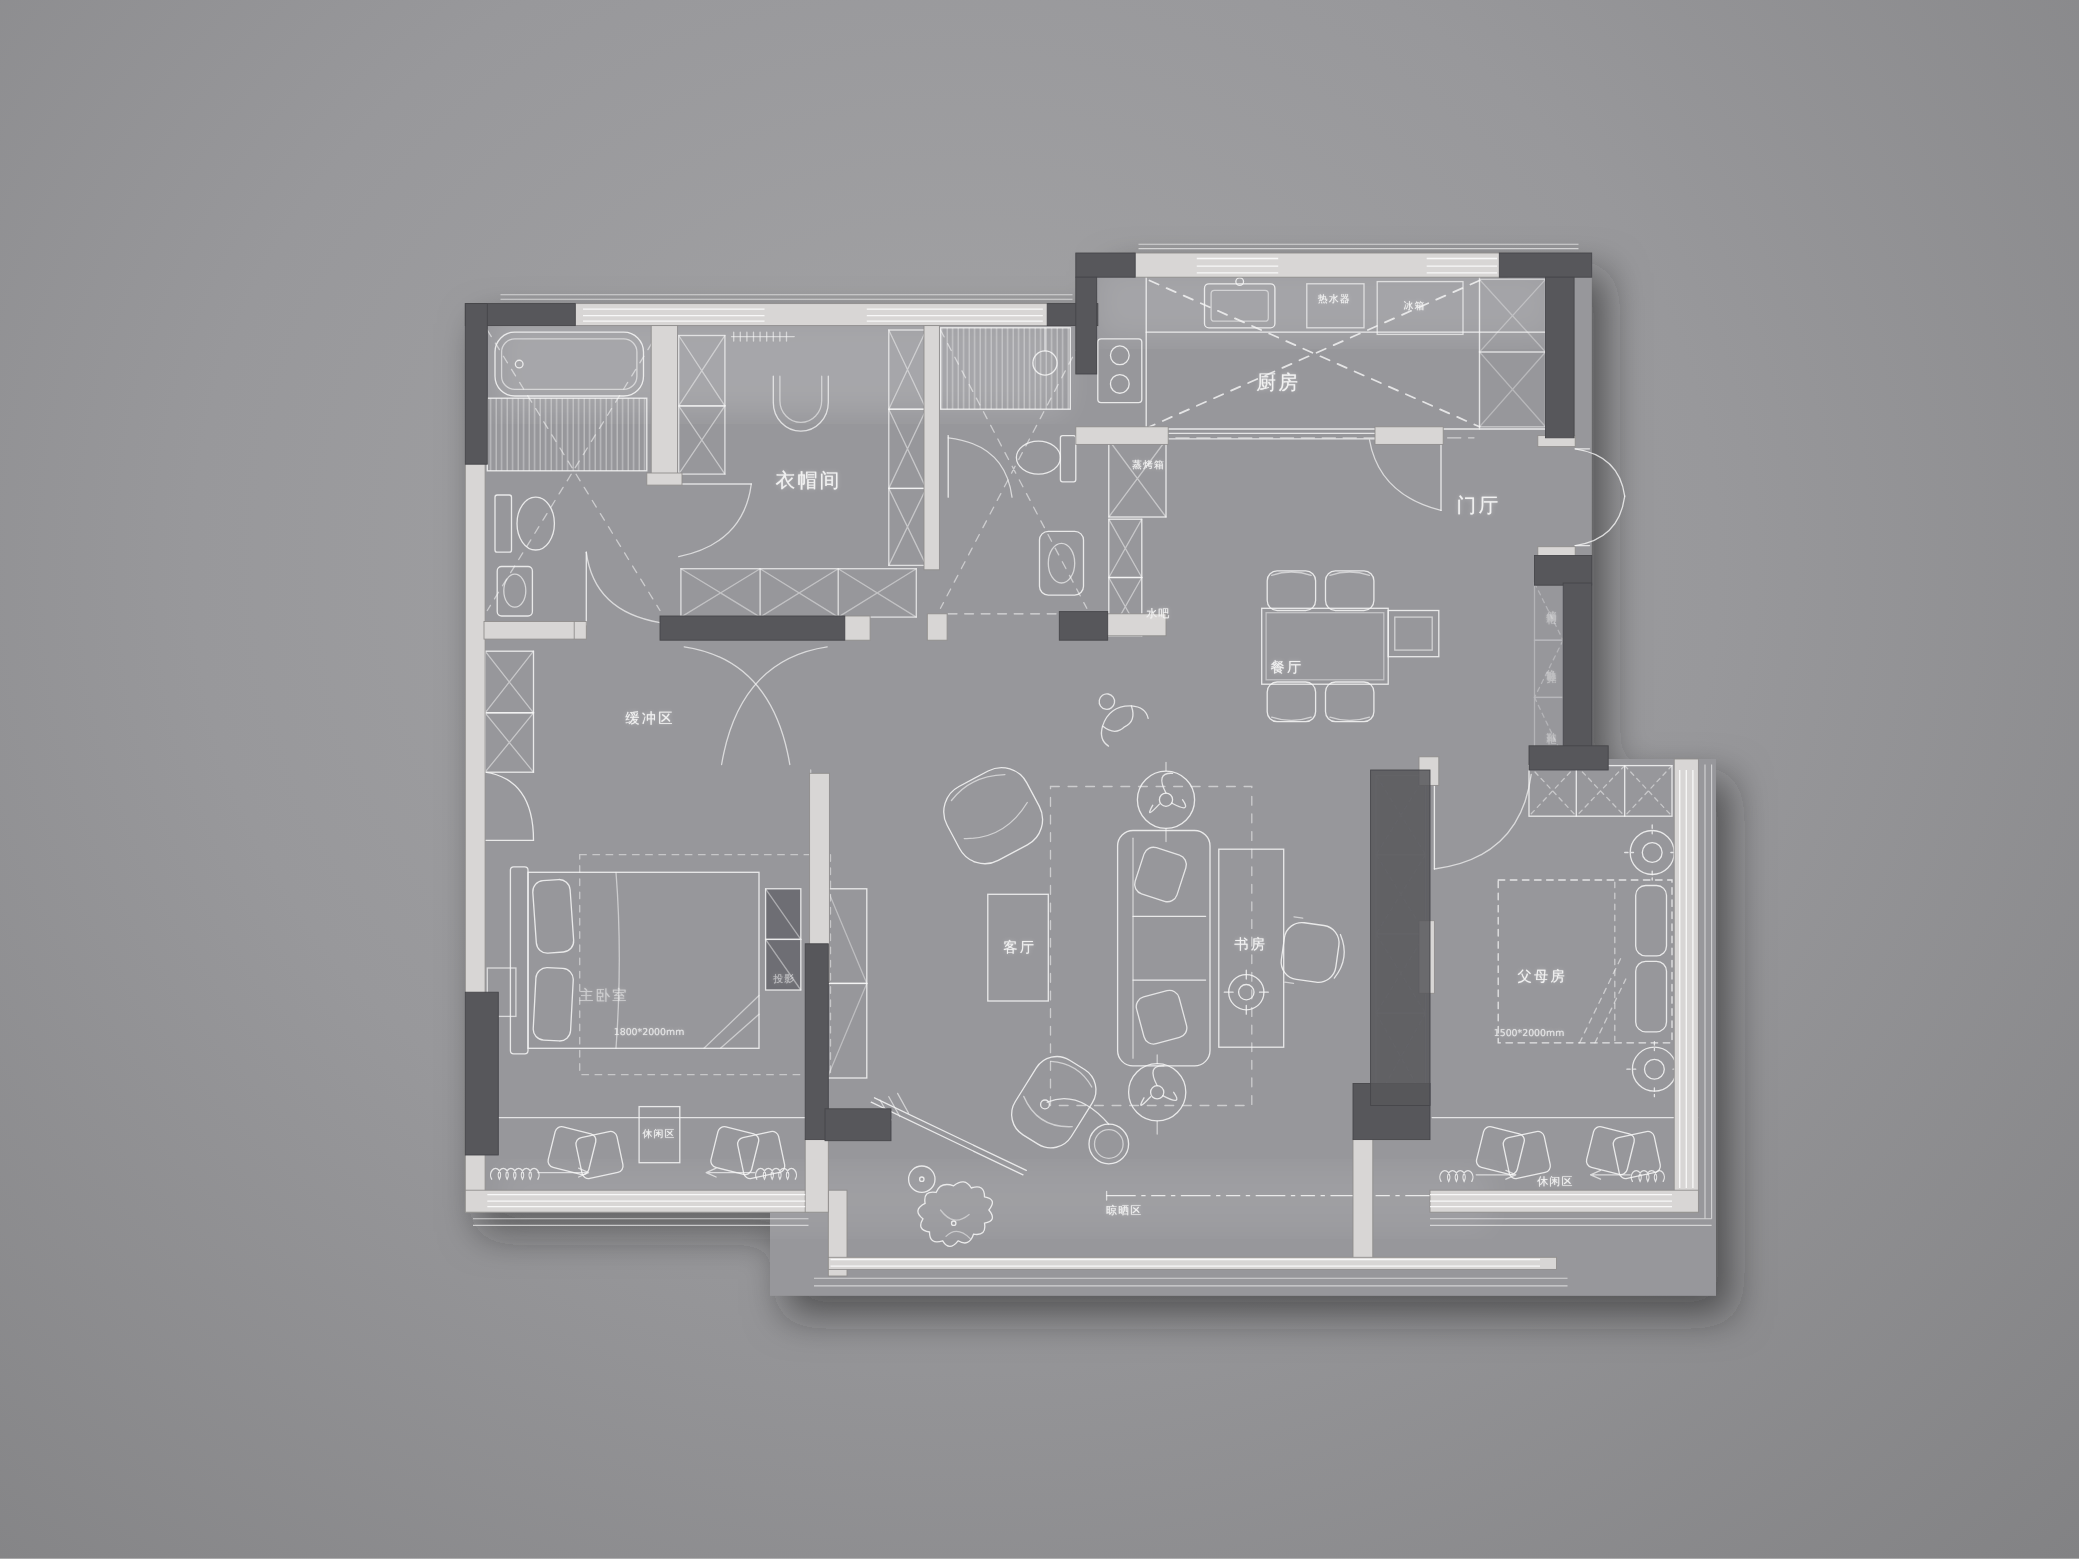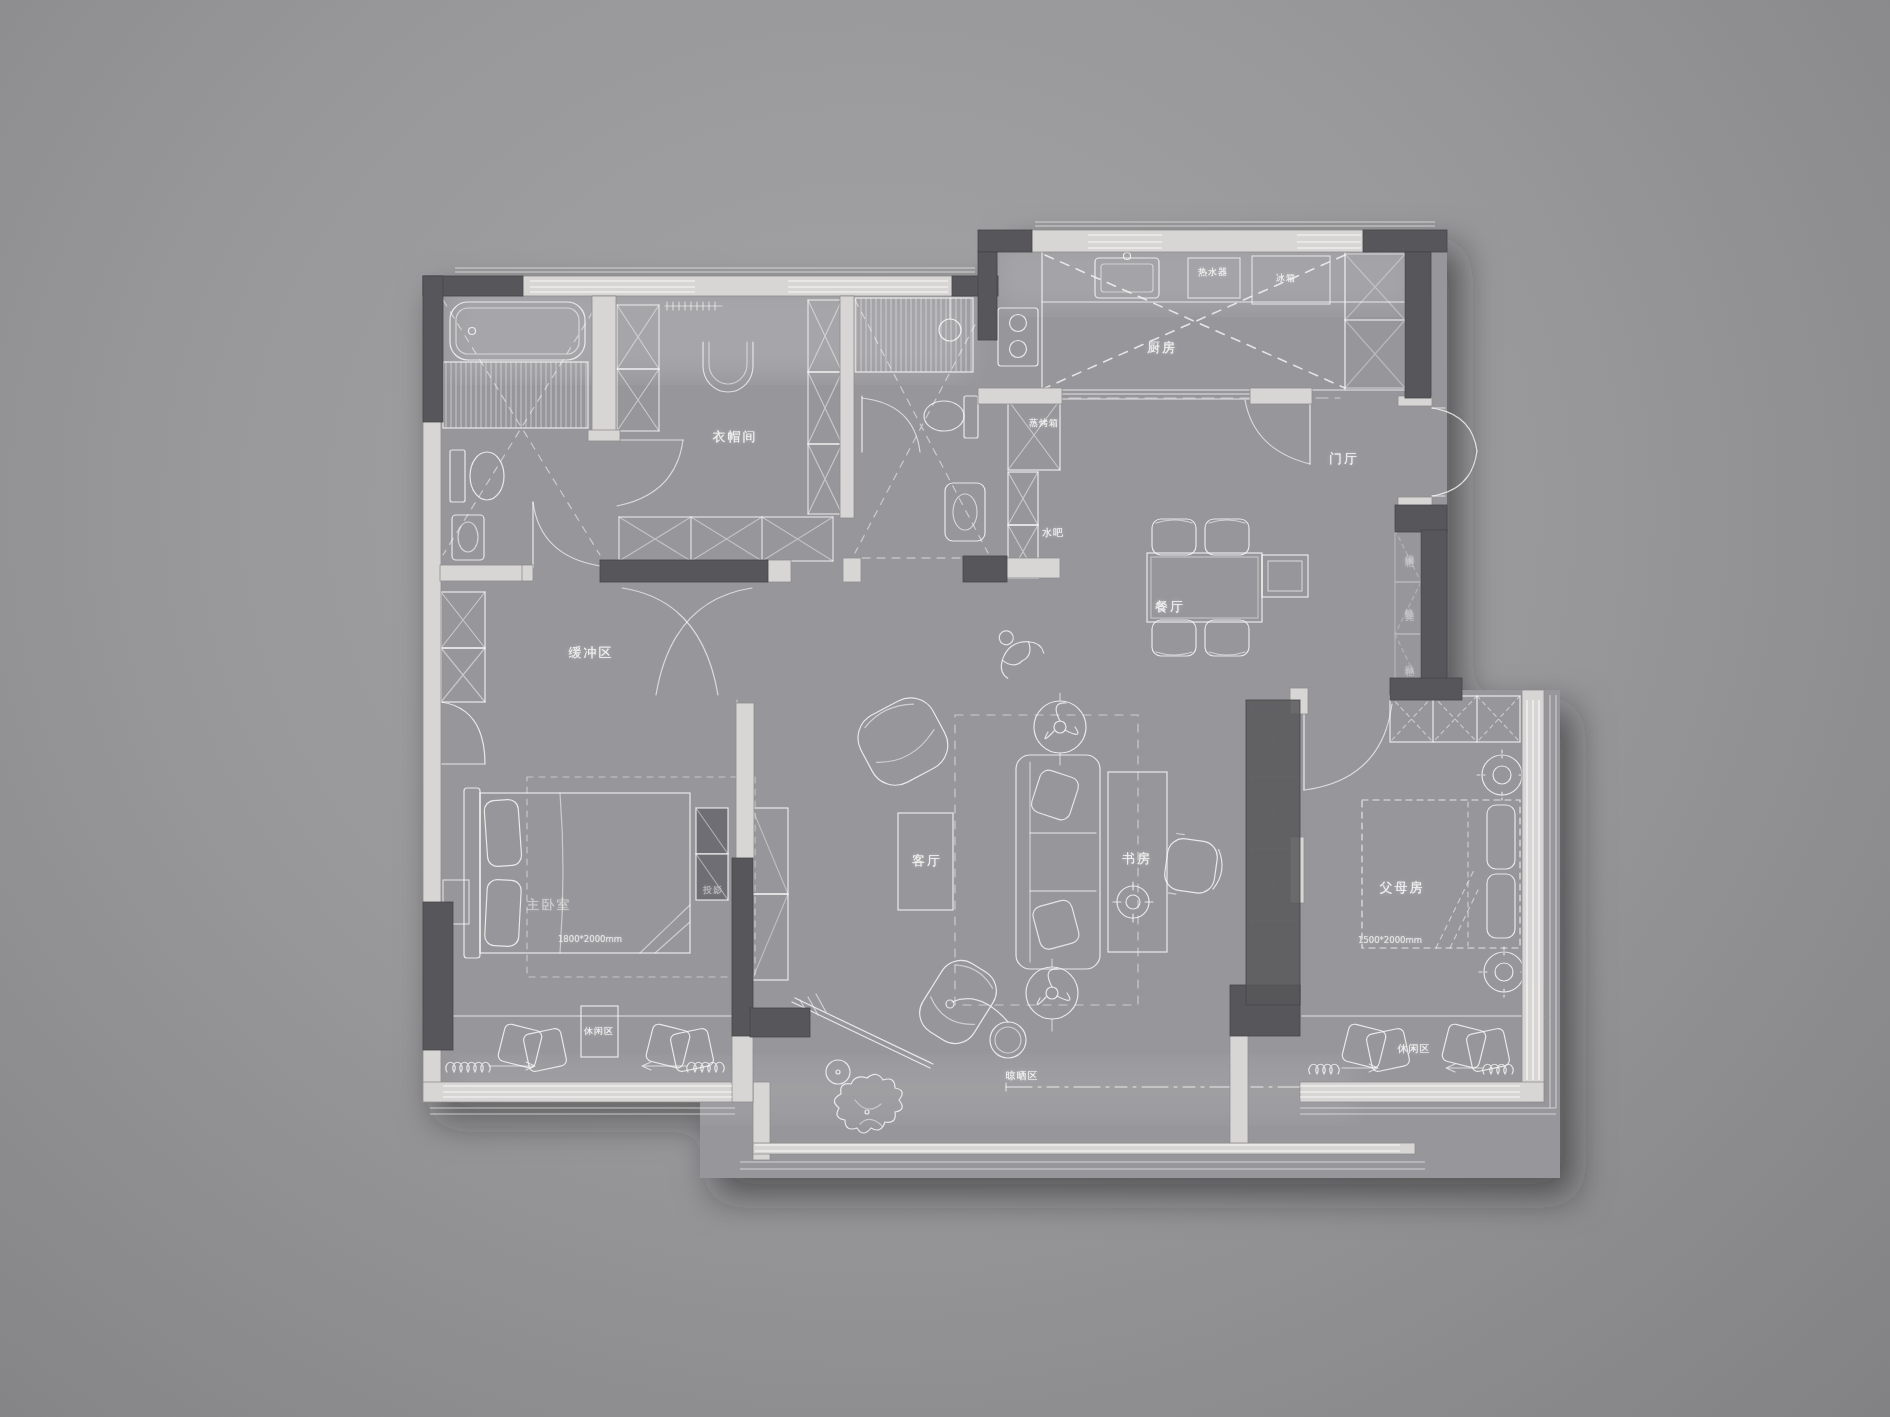--- a/index.html
+++ b/index.html
@@ -9,22 +9,22 @@
     font-family:"DejaVu Sans", sans-serif;
   }
   #stage{position:relative;width:1890px;height:1417px;}
   #plan-svg{position:absolute;left:0;top:0;}
   .lbl{
     position:absolute;transform:translate(-50%,-50%);
     color:#f1f1f1;font-size:13px;letter-spacing:2px;white-space:nowrap;
     text-shadow:0 0 5px rgba(255,255,255,.35), 0 0 1px rgba(255,255,255,.6);
     font-family:"DejaVu Sans", sans-serif;
   }
-  .lbl.big{font-size:13px;}
-  .lbl.s{font-size:10px;letter-spacing:1px;}
+  .lbl.big{font-size:18px;}
+  .lbl.s{font-size:10px;letter-spacing:1px;margin-top:25px;}
   .lbl.xs{font-size:9px;letter-spacing:1px;}
   .lbl.dim{font-size:8.5px;letter-spacing:0;opacity:.85;}
   .lbl.faint{opacity:.6;margin-top:38px;}
   .lbl.vfaint{opacity:.45;}
   .lbl.vert{writing-mode:vertical-rl;letter-spacing:2px;}
 </style>
 </head>
 <body>
 
 <div id="stage">

